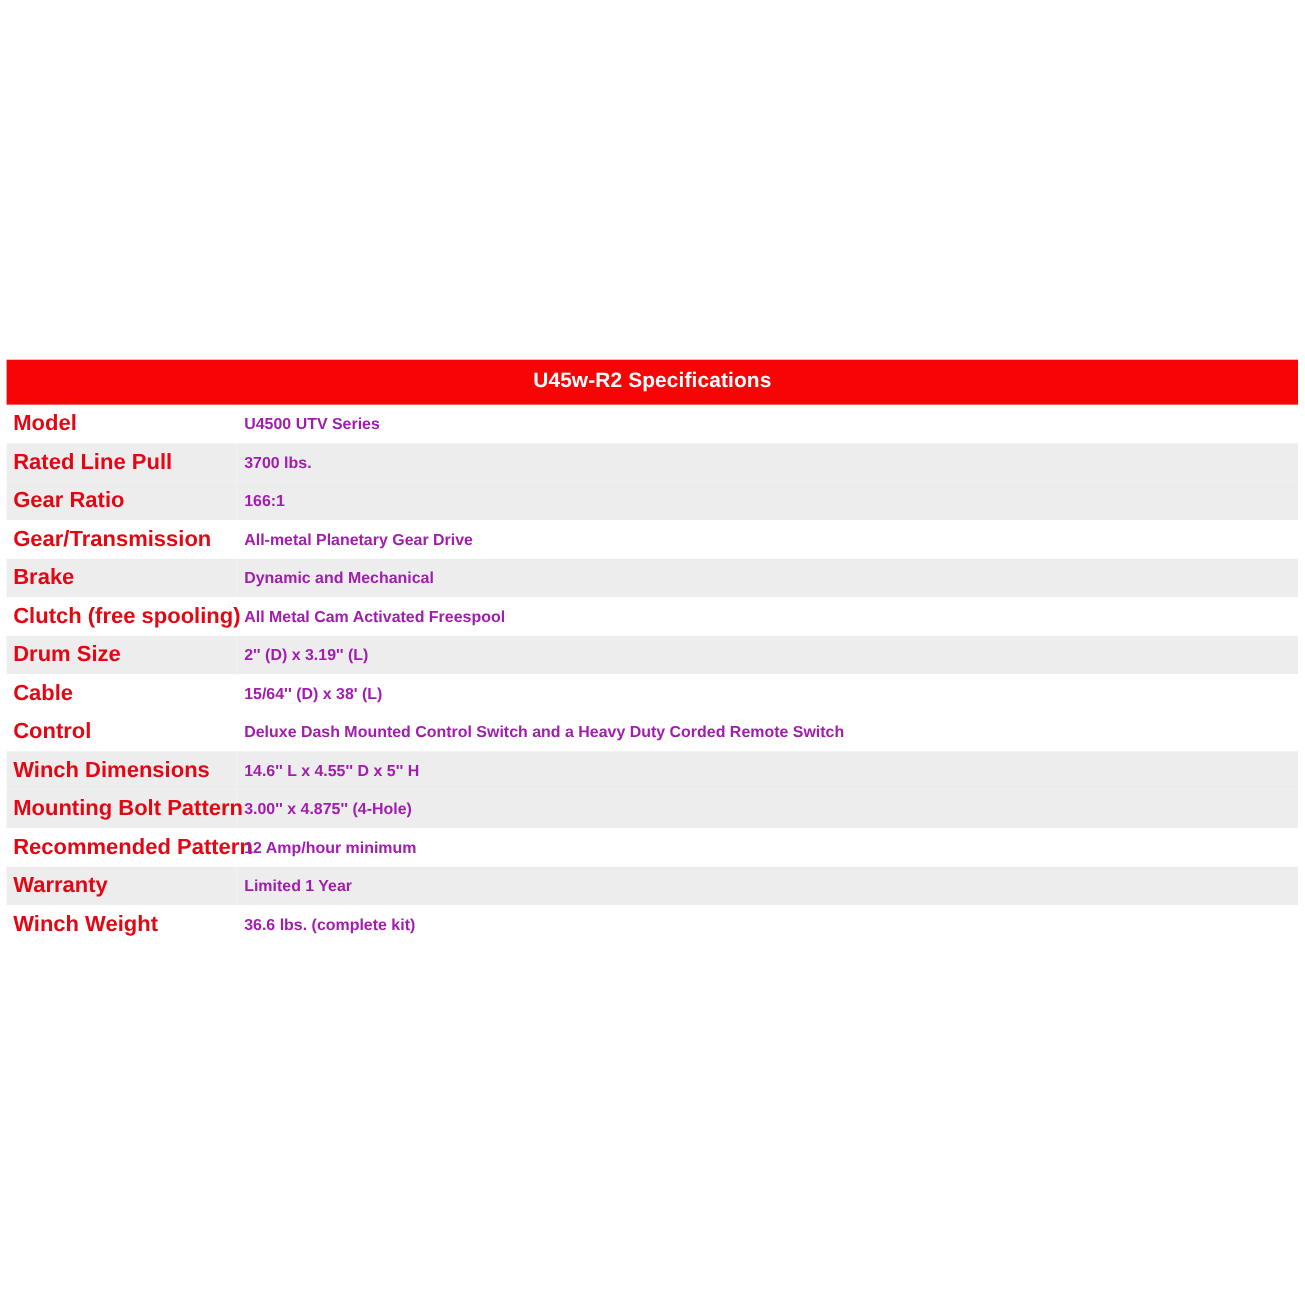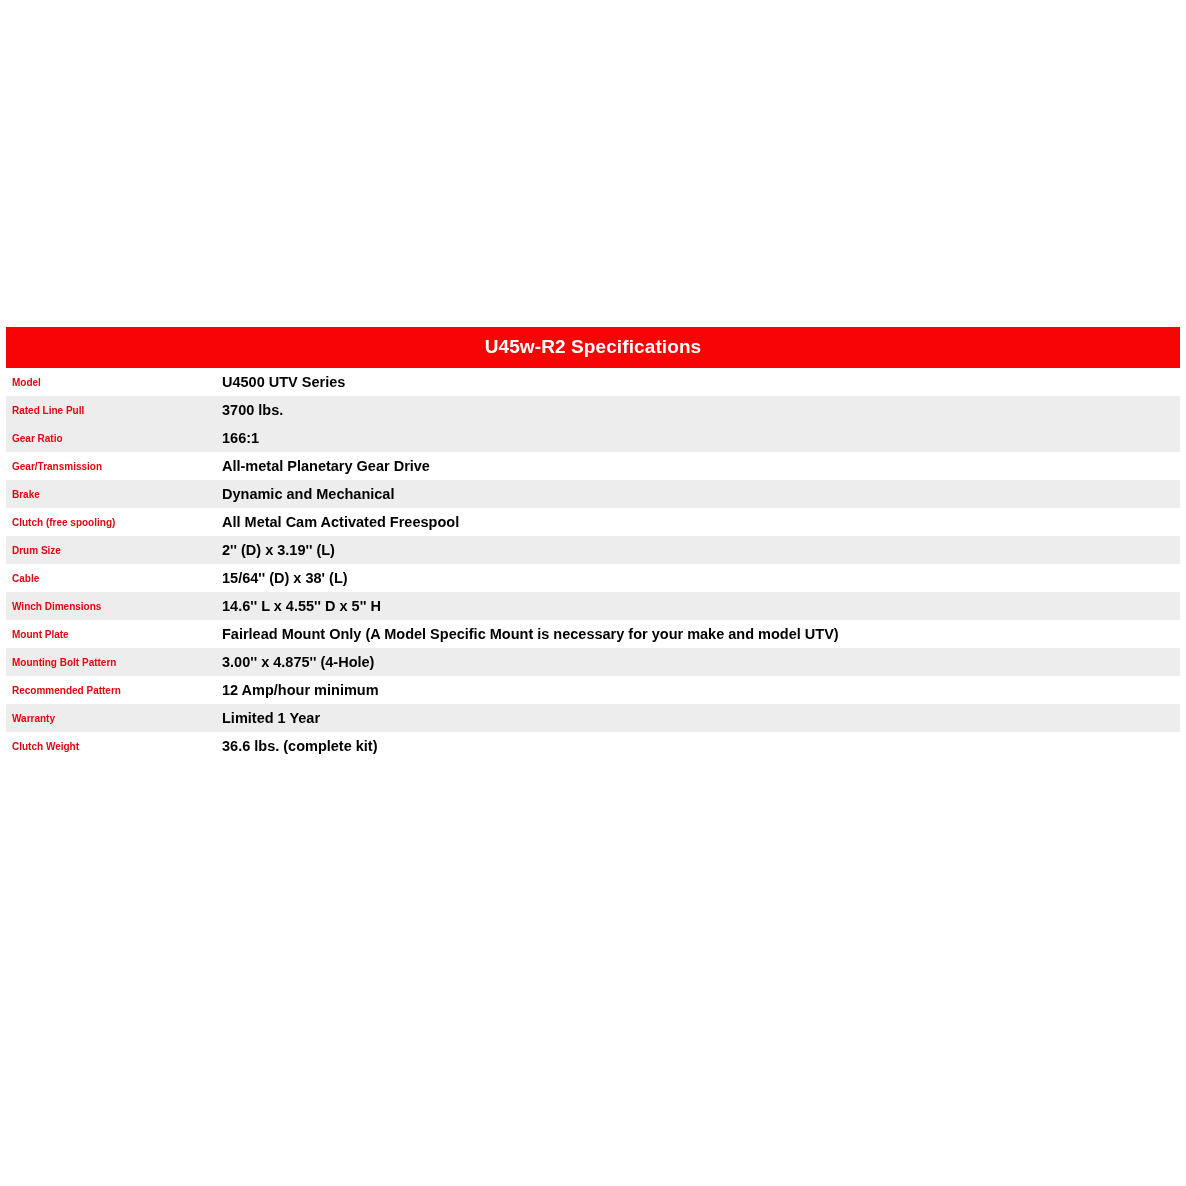--- a/index.html
+++ b/index.html
@@ -31,27 +31,27 @@
     background: #f70505;
     color: #ffffff;
     font-size: 19px;
     font-weight: bold;
     padding: 9px 4px 10px 4px;
     letter-spacing: 0.1px;
   }
   td.label {
     color: #e30613;
     font-weight: bold;
-    font-size: 10px;
+    font-size: 20px;
     padding: 6px 4px 6px 6px;
     vertical-align: middle;
     white-space: nowrap;
   }
   td.value {
-    color: #000000;
+    color: #a21caf;
     font-weight: bold;
     font-size: 14.5px;
     padding: 6px 4px 6px 7px;
     vertical-align: middle;
   }
   tr.row-odd td { background: #ffffff; }
   tr.row-even td { background: #ededed; }
 </style>
 </head>
 <body>
@@ -93,39 +93,39 @@
           <td class="value">All Metal Cam Activated Freespool</td>
         </tr>
         <tr class="row-even">
           <td class="label">Drum Size</td>
           <td class="value">2'' (D) x 3.19'' (L)</td>
         </tr>
         <tr class="row-odd">
           <td class="label">Cable</td>
           <td class="value">15/64'' (D) x 38' (L)</td>
         </tr>
+        <tr class="row-odd">
+          <td class="label">Control</td>
+          <td class="value">Deluxe Dash Mounted Control Switch and a Heavy Duty Corded Remote Switch</td>
+        </tr>
         <tr class="row-even">
           <td class="label">Winch Dimensions</td>
           <td class="value">14.6'' L x 4.55'' D x 5'' H</td>
-        </tr>
-        <tr class="row-odd">
-          <td class="label">Mount Plate</td>
-          <td class="value">Fairlead Mount Only (A Model Specific Mount is necessary for your make and model UTV)</td>
         </tr>
         <tr class="row-even">
           <td class="label">Mounting Bolt Pattern</td>
           <td class="value">3.00'' x 4.875'' (4-Hole)</td>
         </tr>
         <tr class="row-odd">
           <td class="label">Recommended Pattern</td>
           <td class="value">12 Amp/hour minimum</td>
         </tr>
         <tr class="row-even">
           <td class="label">Warranty</td>
           <td class="value">Limited 1 Year</td>
         </tr>
         <tr class="row-odd">
-          <td class="label">Clutch Weight</td>
+          <td class="label">Winch Weight</td>
           <td class="value">36.6 lbs. (complete kit)</td>
         </tr>
       </tbody>
   </table>
 </div>
 
 </body></html>

